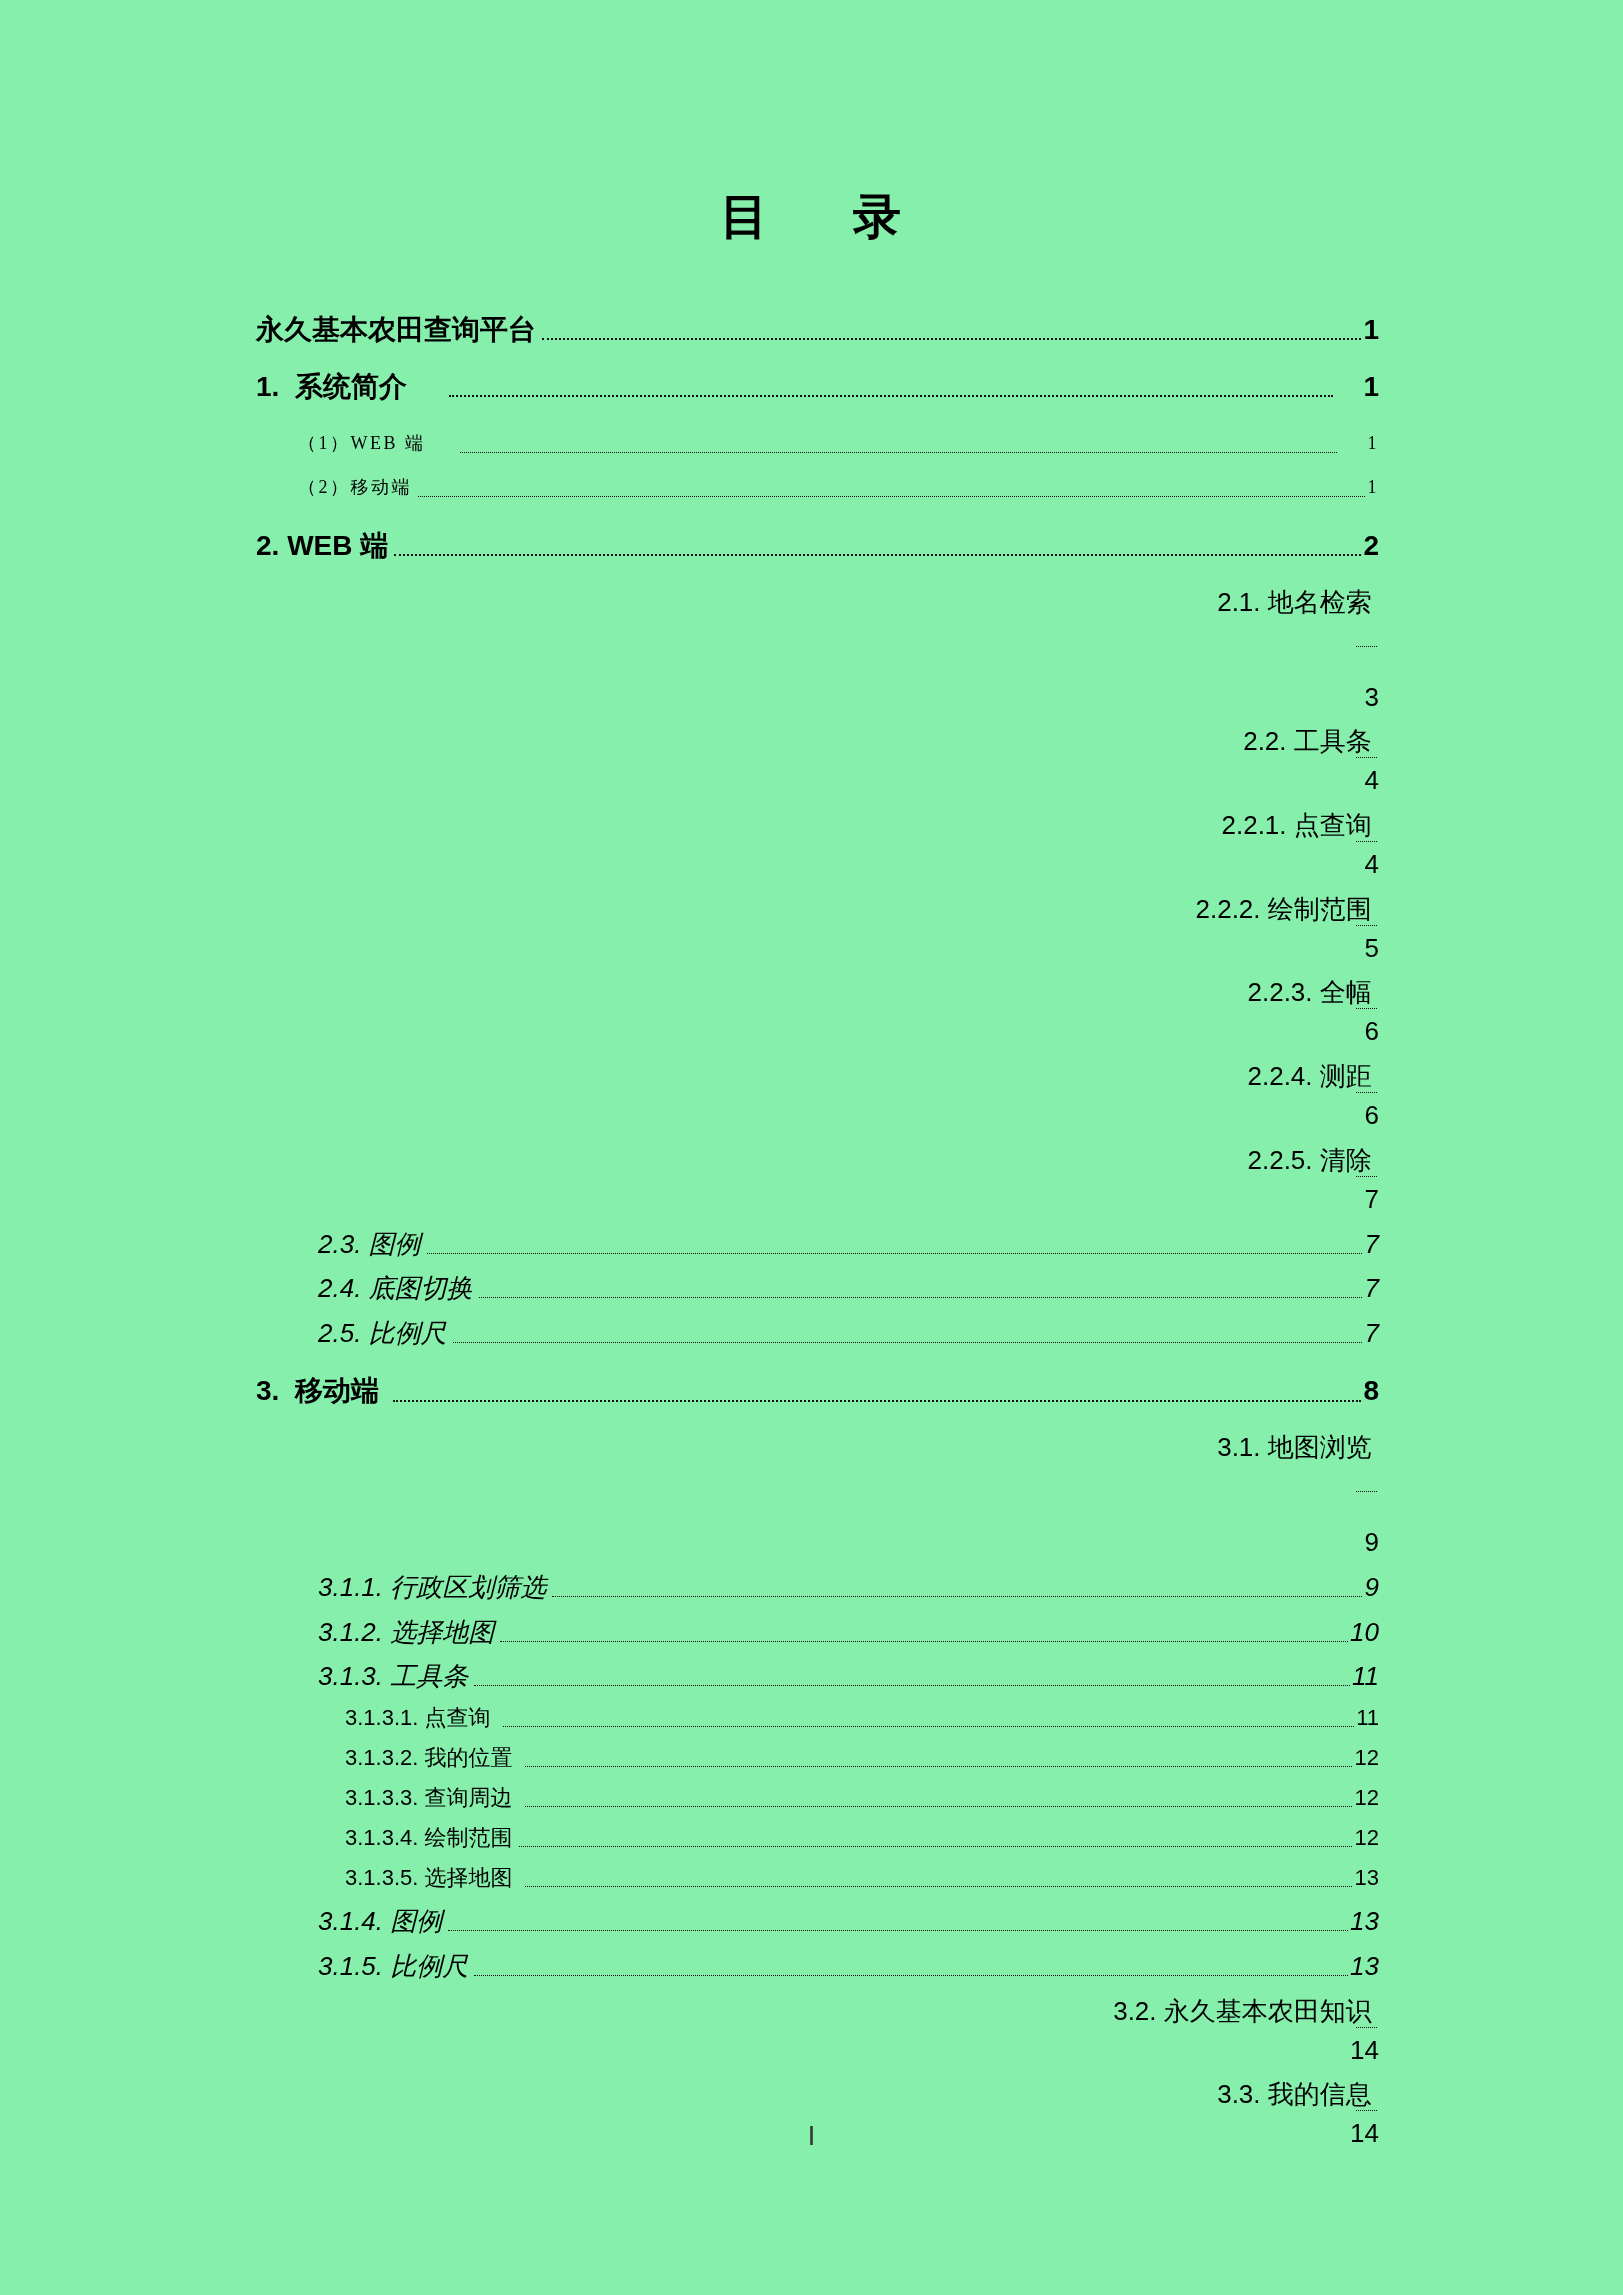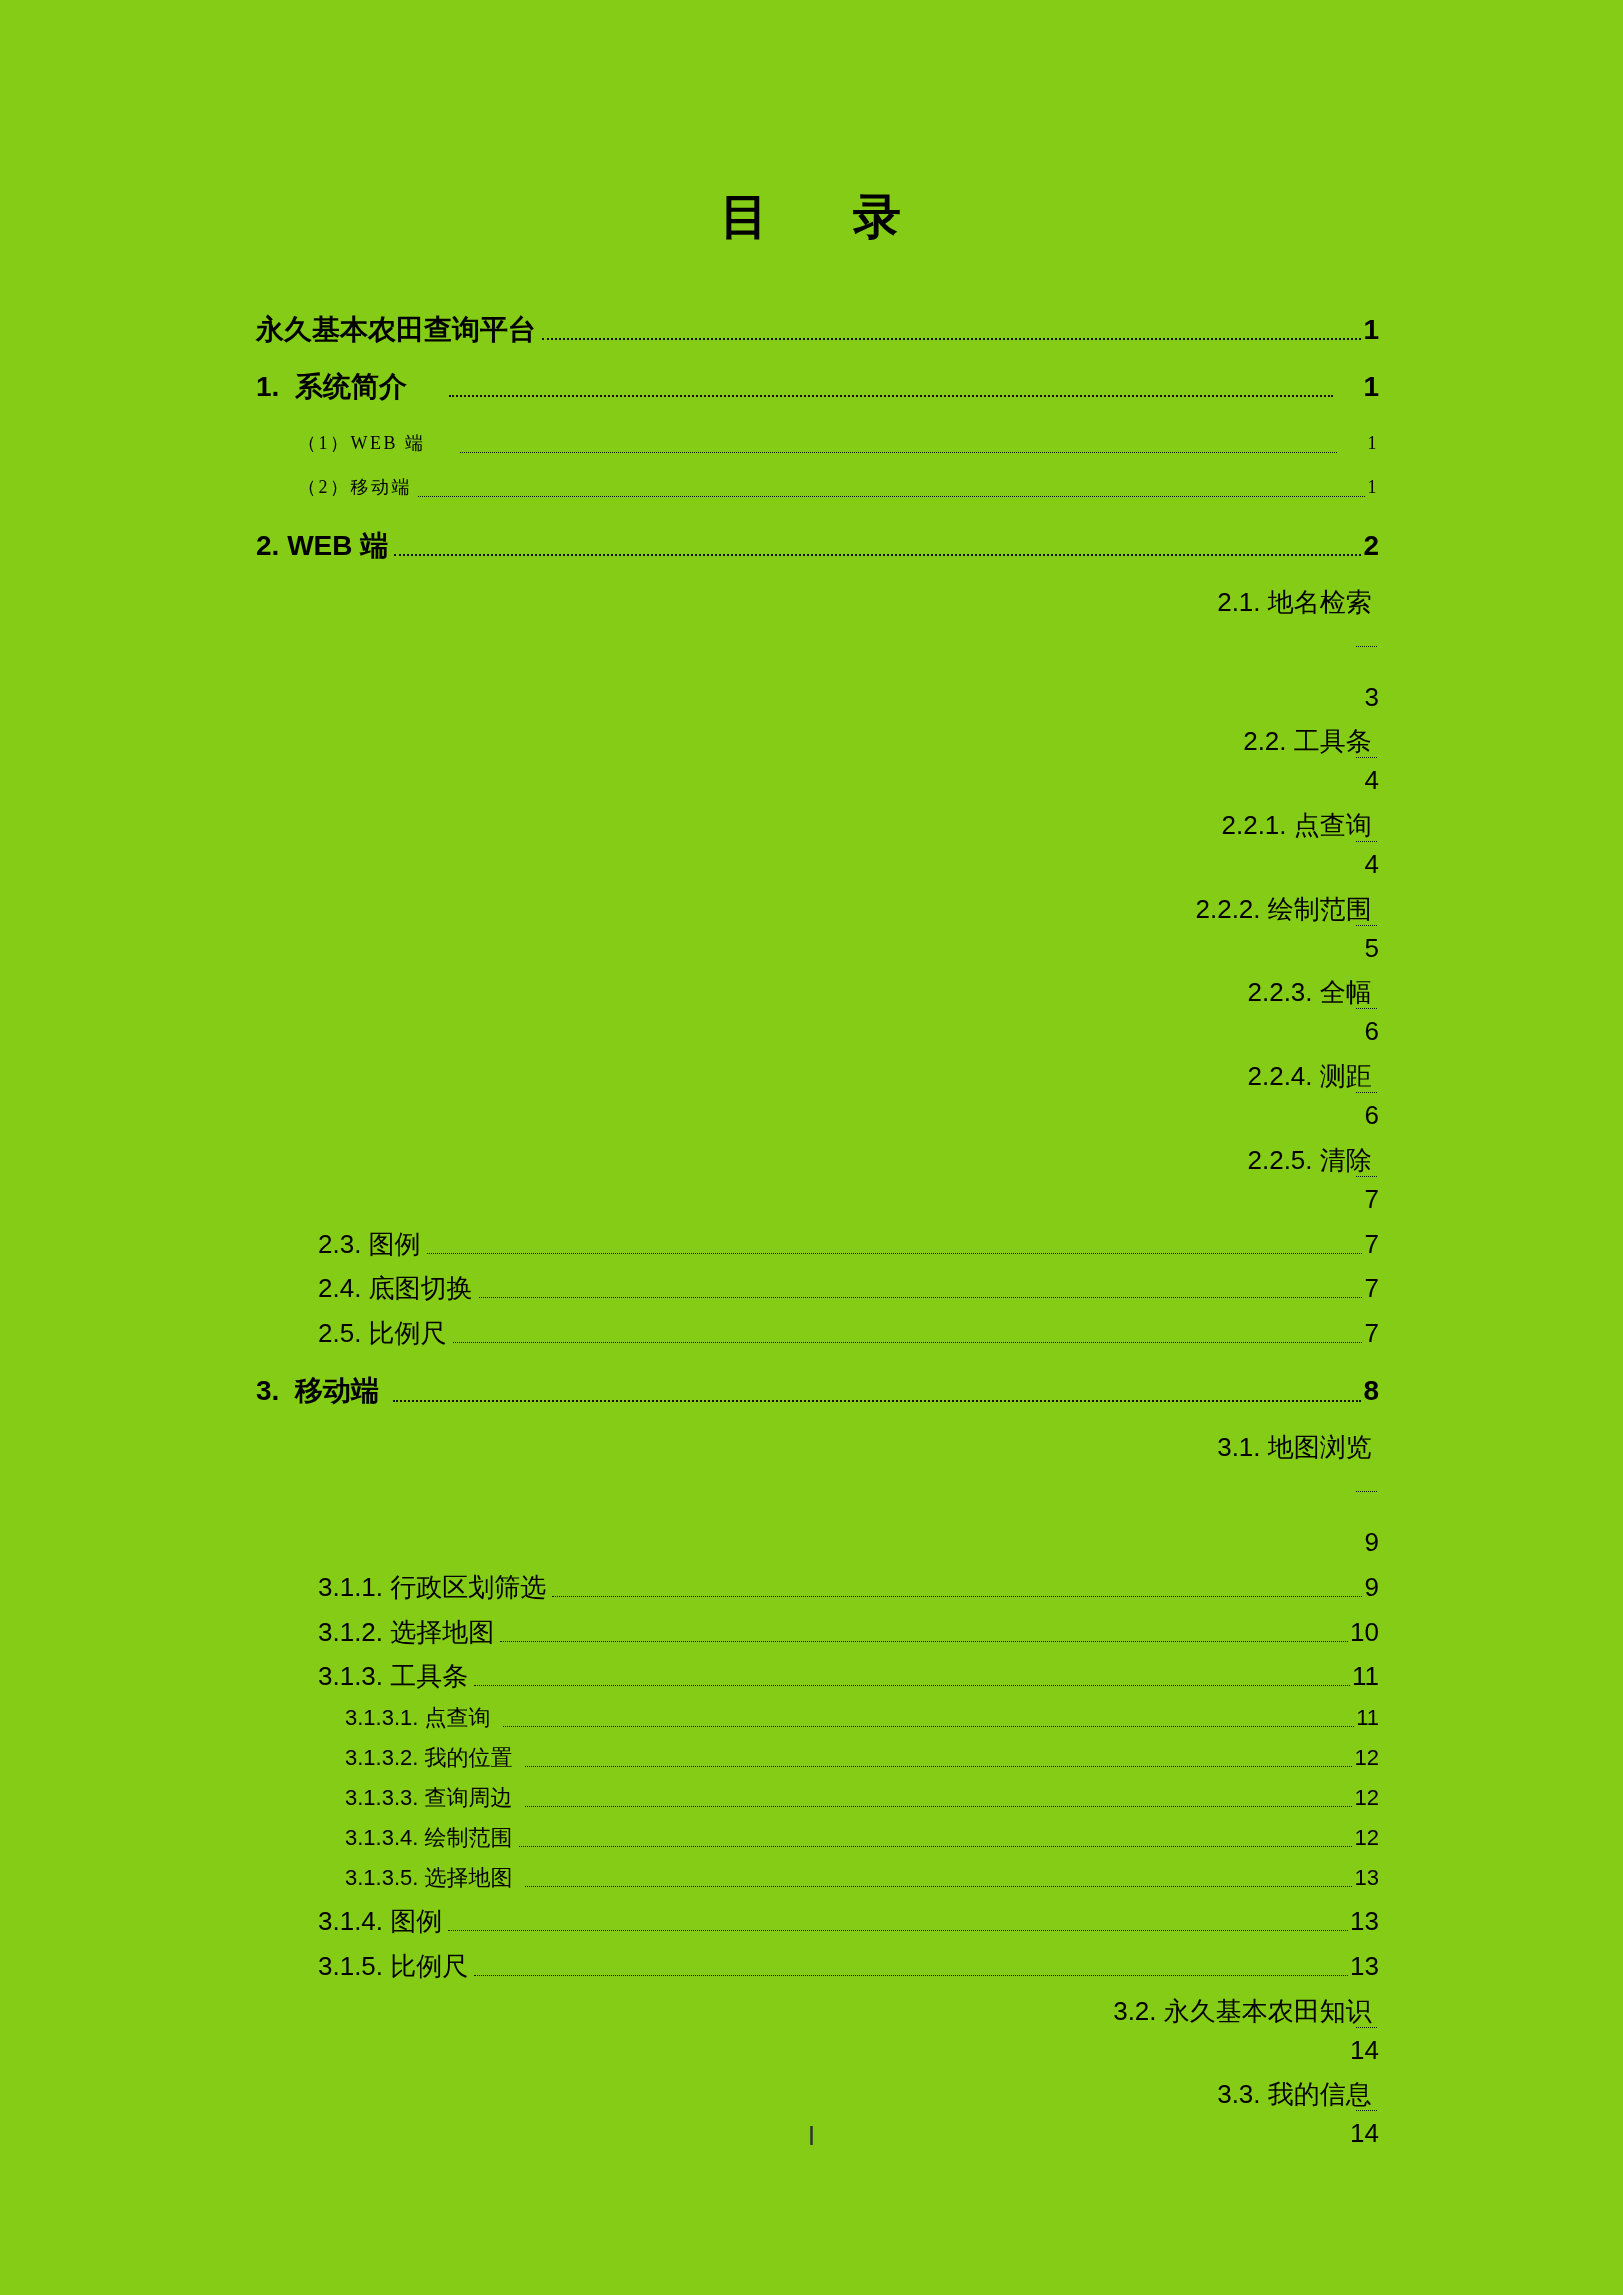--- a/index.html
+++ b/index.html
@@ -1,21 +1,21 @@
 <!DOCTYPE html>
 <html style="font-size:13.6px"><head>
 <meta charset="utf-8">
 <style>
   * { box-sizing: border-box; }
   html, body { margin: 0; padding: 0; background: #e9e9e9; }
   .page {
     position: relative;
     width: 1623px;
     height: 2295px;
-    background: #84cc16;
+    background: #86efac;
     font-family: "Liberation Sans", sans-serif;
     color: #000000;
     overflow: hidden;
   }
   .toc-title {
     margin: 0;
     padding-top: 187px;
     text-align: center;
     font-size: 48px;
     font-weight: 700;
@@ -67,20 +67,21 @@
     letter-spacing: 2.5px;
     align-items: flex-end;
   }
 
   
   .toc-row.lv-l2 { padding-left: 30px; flex-direction: column; }
 
   
   .toc-row.lv-l3i {
     padding-left: 62px;
+    font-style: italic;
   }
 
   
   .toc-row.lv-l4 {
     padding-left: 89px;
     font-size: 22px;
     line-height: 28px;
     margin-top: 12px;
   }
   .toc-row.lv-l4 .toc-leader { margin-bottom: 5.1px; }

